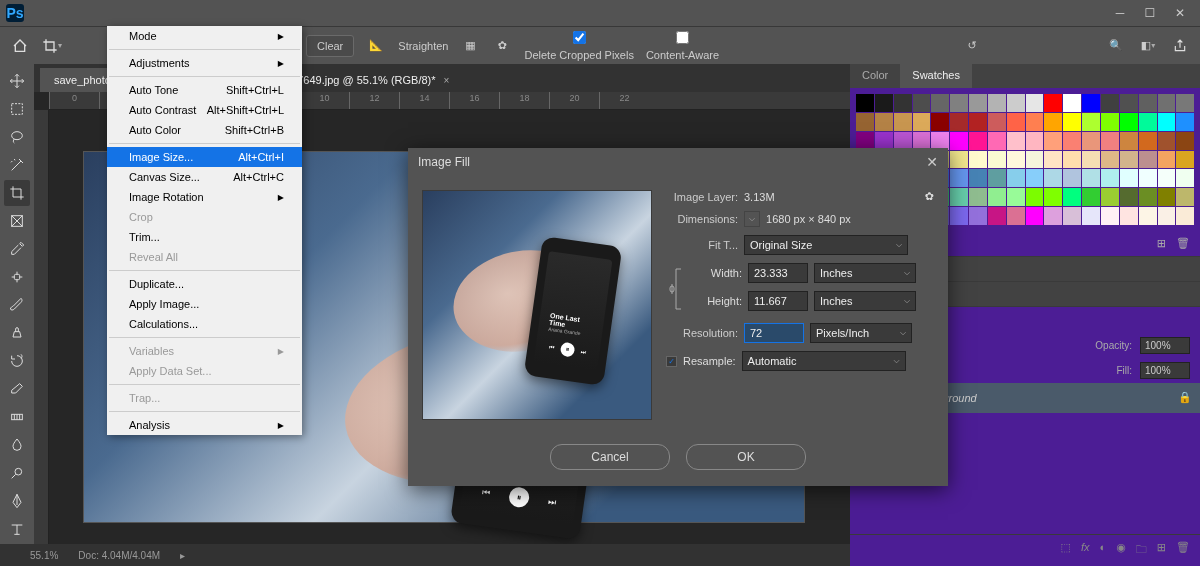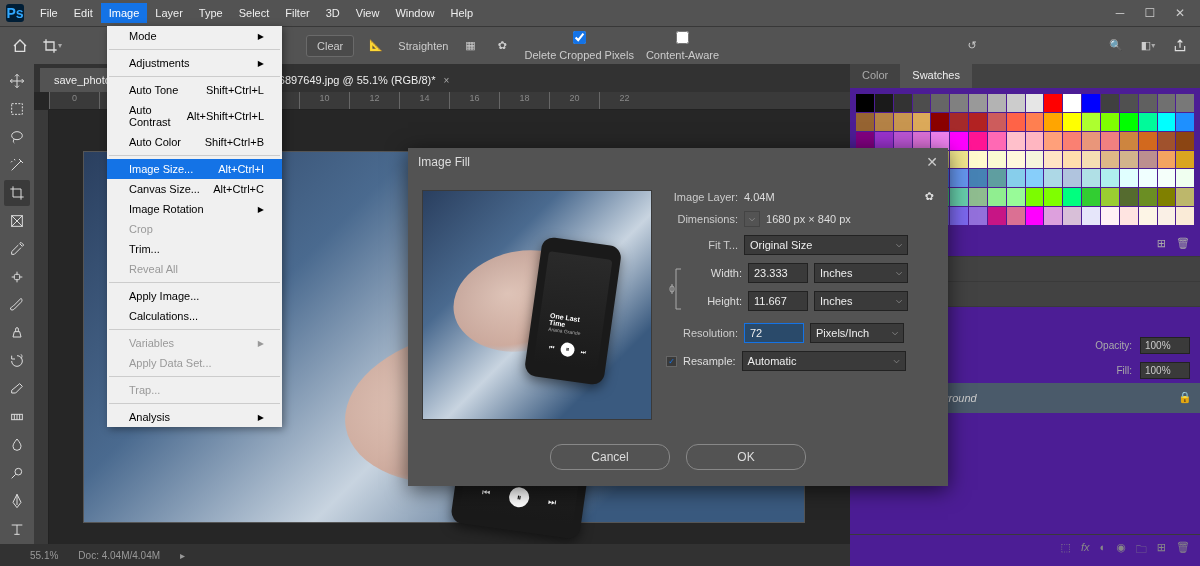--- a/index.html
+++ b/index.html
@@ -45,68 +45,55 @@
 .panel-section { border-top: 1px solid #3a3a3a; }
 .panel-header { padding: 6px 10px; background: #424242; color: #ddd; font-size: 11px; cursor: pointer; }
 .layer-row { display: flex; align-items: center; padding: 4px 8px; gap: 8px; background: #4a5a6a; }
 .layer-thumb { width: 30px; height: 22px; background: linear-gradient(135deg, #4a6a8f, #c8d4e0); border: 1px solid #888; }
 .layer-name { font-style: italic; flex: 1; }
 .eye-icon { width: 14px; height: 14px; cursor: pointer; }
 .props-row { display: flex; align-items: center; gap: 8px; padding: 4px 10px; color: #aaa; font-size: 10px; }
 .props-input { width: 50px; background: #3a3a3a; border: 1px solid #222; color: #ccc; padding: 2px 4px; font-size: 10px; }
 
 
-.img-menu { position: absolute; left: 107px; top: 26px; width: 175px; background: #f0f0f0; color: #000; box-shadow: 2px 2px 8px rgba(0,0,0,0.4); z-index: 100; font-size: 11px; }
+.img-menu { position: absolute; left: 107px; top: 26px; width: 195px; background: #f0f0f0; color: #000; box-shadow: 2px 2px 8px rgba(0,0,0,0.4); z-index: 100; font-size: 11px; }
 .img-menu-item { display: flex; justify-content: space-between; align-items: center; padding: 4px 18px 4px 22px; cursor: pointer; }
 .img-menu-item.hl { background: #1473e6; color: #fff; }
 .img-menu-item.disabled { color: #999; }
 .img-menu-sep { height: 1px; background: #ccc; margin: 3px 2px; }
 .submenu-arrow { font-size: 8px; }
 
 
 .dialog { position: absolute; left: 408px; top: 148px; width: 540px; background: #535353; box-shadow: 0 4px 20px rgba(0,0,0,0.6); z-index: 200; color: #ddd; }
 .dlg-title { display: flex; justify-content: space-between; align-items: center; padding: 6px 10px; background: #535353; font-size: 12px; }
 .dlg-close { cursor: pointer; font-size: 14px; color: #ccc; }
 .dlg-body { display: flex; padding: 14px; gap: 14px; }
 .dlg-preview { width: 230px; height: 230px; background: linear-gradient(135deg, #2a3f5f 0%, #4a6a8f 30%, #c8d4e0 55%, #3a5a7f 80%); border: 1px solid #3a3a3a; position: relative; overflow: hidden; }
 .dlg-fields { flex: 1; display: flex; flex-direction: column; gap: 8px; font-size: 11px; }
 .dlg-row { display: flex; align-items: center; gap: 6px; }
 .dlg-label { width: 72px; text-align: right; color: #ccc; }
 .dlg-input { width: 60px; background: #3a3a3a; border: 1px solid #222; color: #eee; padding: 3px 5px; font-size: 11px; }
 .dlg-input.hl { border: 1px solid #1473e6; background: #2a4a6a; }
-.dlg-select { width: 94px; background: #3a3a3a; border: 1px solid #222; color: #eee; padding: 3px 5px; font-size: 11px; cursor: pointer; display: flex; justify-content: space-between; align-items: center; }
+.dlg-select { width: 102px; background: #3a3a3a; border: 1px solid #222; color: #eee; padding: 3px 5px; font-size: 11px; cursor: pointer; display: flex; justify-content: space-between; align-items: center; }
 .dlg-select.wide { width: 164px; }
 .dlg-gear { cursor: pointer; }
 .dlg-link { width: 20px; display: flex; align-items: center; justify-content: center; color: #aaa; position: relative; height: 52px; }
 .dlg-buttons { display: flex; justify-content: center; gap: 16px; padding: 10px 14px 16px; }
 .dlg-btn { padding: 5px 0; width: 120px; text-align: center; border: 1px solid #888; border-radius: 12px; cursor: pointer; font-size: 12px; }
 .chevd { font-size: 8px; color: #aaa; }
 .panel-iconbar { display: flex; gap: 10px; padding: 6px 10px; color: #aaa; font-size: 12px; }
 .panel-iconbar span { cursor: pointer; }
 .checkbox-sq { width: 11px; height: 11px; background: #3a3a3a; border: 1px solid #666; display: inline-flex; align-items: center; justify-content: center; font-size: 8px; }
 .checkbox-sq.checked::after { content: "✓"; color: #1473e6; }
 </style>
 </head>
 <body>
 
 <div class="menubar">
   <div class="ps-logo">Ps</div>
-  <div id="menubar-items" style="display: flex;">
-      <div class="menu-item">File</div>
-      <div class="menu-item">Edit</div>
-      <div class="menu-item active">Image</div>
-      <div class="menu-item">Layer</div>
-      <div class="menu-item">Type</div>
-      <div class="menu-item">Select</div>
-      <div class="menu-item">Filter</div>
-      <div class="menu-item">3D</div>
-      <div class="menu-item">View</div>
-      <div class="menu-item">Window</div>
-      <div class="menu-item">Help</div>
-    </div>
   <div class="win-controls">
     <div class="win-btn">─</div>
     <div class="win-btn">☐</div>
     <div class="win-btn">✕</div>
   </div>
 </div>
 
 <div class="optbar">
   <div class="opt-icon">
       <svg viewBox="0 0 24 24" width="16" height="16" stroke="#ddd" fill="none" stroke-width="2">
@@ -517,20 +504,23 @@
       <span>Crop</span>
     </div>
     <div class="img-menu-item">
       <span>Trim...</span>
     </div>
     <div class="img-menu-item disabled">
       <span>Reveal All</span>
     </div>
     <div class="img-menu-sep"></div>
     <div class="img-menu-item">
+      <span>Duplicate...</span>
+    </div>
+    <div class="img-menu-item">
       <span>Apply Image...</span>
     </div>
     <div class="img-menu-item">
       <span>Calculations...</span>
     </div>
     <div class="img-menu-sep"></div>
     <div class="img-menu-item disabled">
       <span>Variables</span>
       <span class="submenu-arrow">▶</span>
     </div>
@@ -564,21 +554,21 @@
               <span style="color:#fff;font-size:6px">⏮</span>
               <div class="play-btn" style="width:14px;height:14px;font-size:7px">⏸</div>
               <span style="color:#fff;font-size:6px">⏭</span>
             </div>
         </div>
       </div>
     </div>
     <div class="dlg-fields">
       <div class="dlg-row">
         <span class="dlg-label">Image Layer:</span>
-        <span>4.04M</span>
+        <span>3.13M</span>
         <span style="flex:1"></span>
         <span class="dlg-gear">✿</span>
       </div>
       <div class="dlg-row">
         <span class="dlg-label">Dimensions:</span>
         <span class="chevd" style="border:1px solid #444;padding:2px 4px;cursor:pointer">⌵</span>
         <span>1680 px × 840 px</span>
       </div>
       <div class="dlg-row">
         <span class="dlg-label">Fit T...</span>

